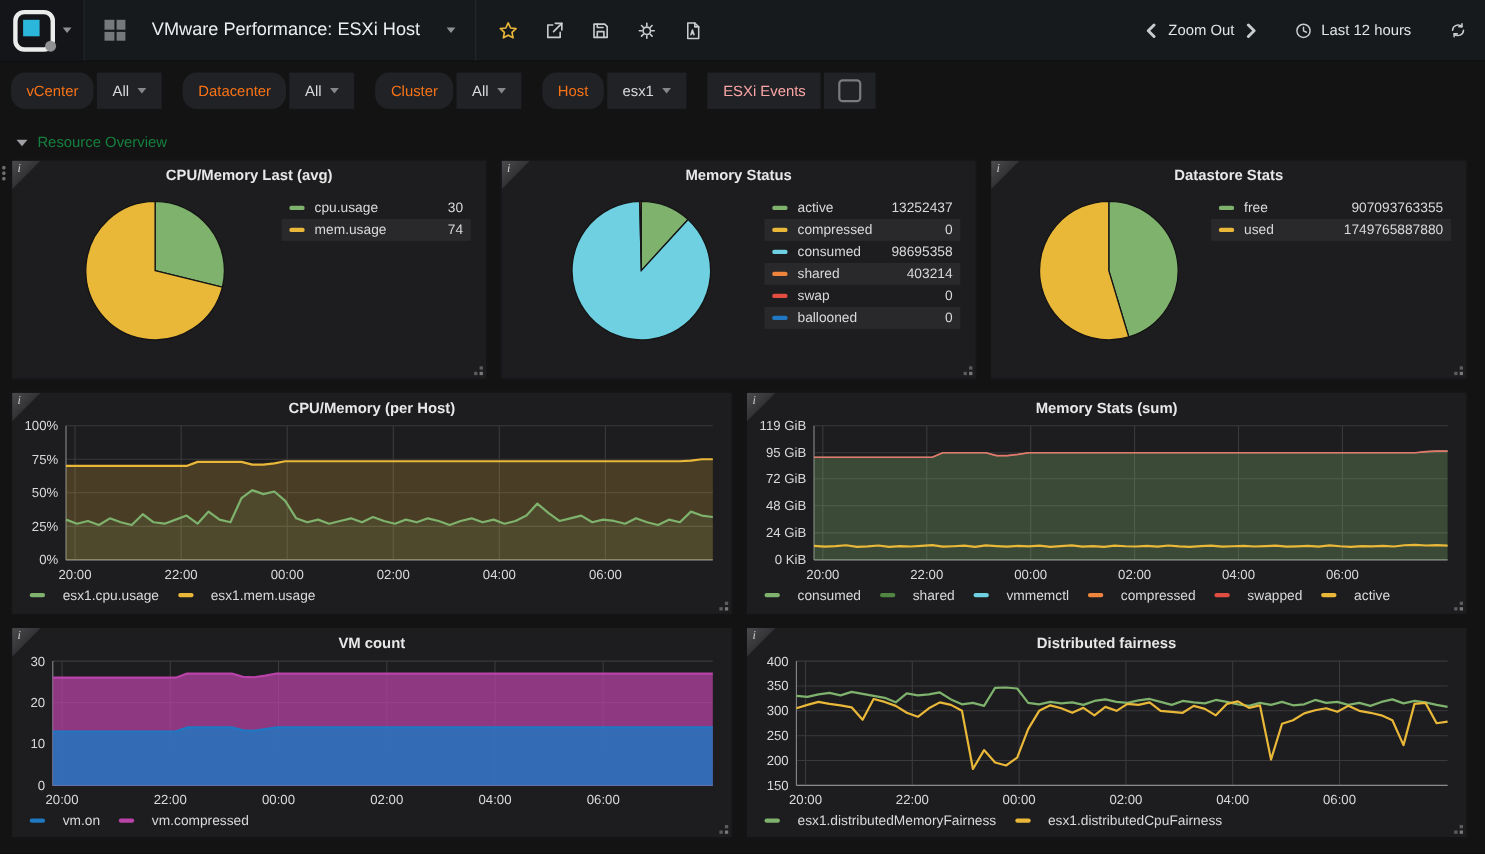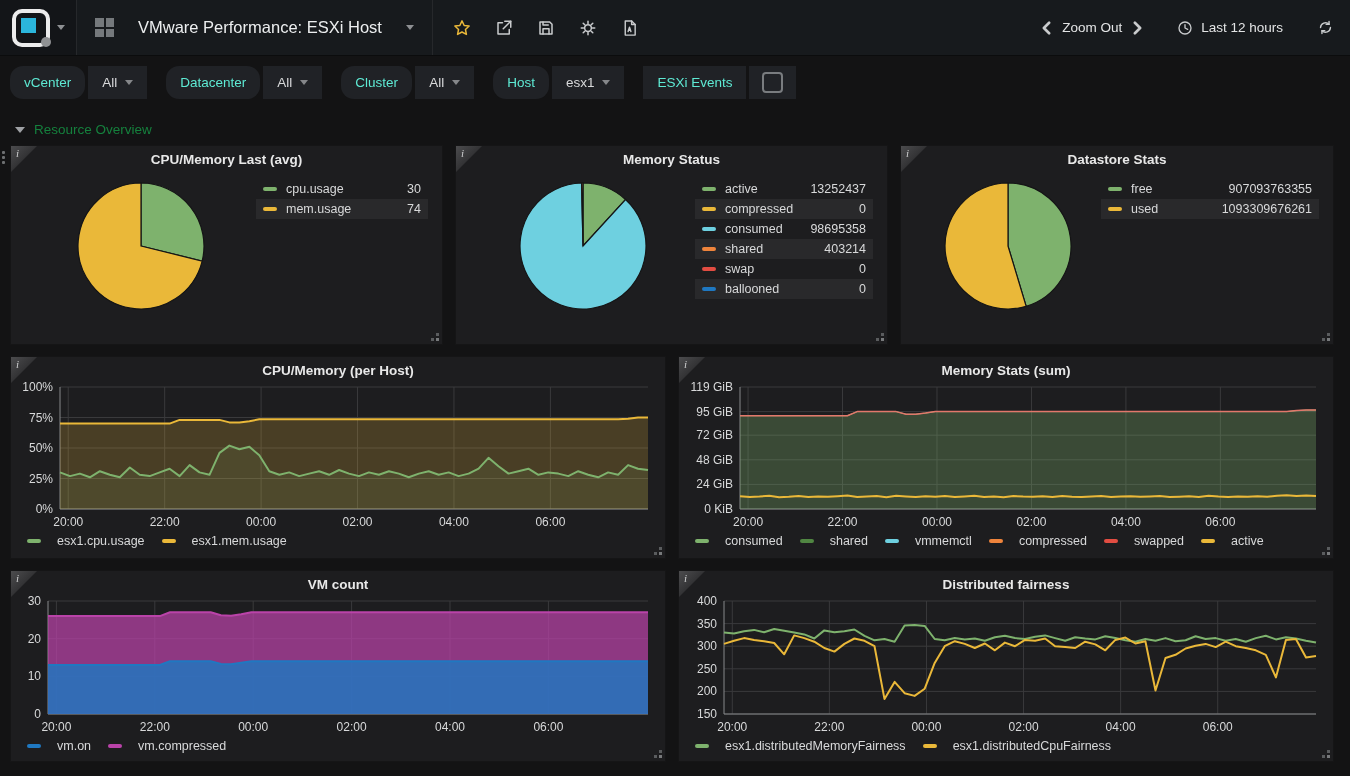--- a/index.html
+++ b/index.html
@@ -19,24 +19,24 @@
   .dash-title{font-size:16.5px;color:#eceeef;}
   .nav-icons{display:flex;align-items:center;gap:24px;padding:0 20px;}
   .nav-icons .ni{cursor:pointer;display:flex;align-items:center;}
   .timepicker{margin-left:auto;display:flex;align-items:center;gap:10px;padding-right:16px;font-size:13.5px;color:#e3e4e5;}
   .tp-item{display:flex;align-items:center;gap:8px;cursor:pointer;}
   .tp-sep{width:14px;}
   
   .submenu{height:52px;display:flex;align-items:center;padding:0 10px;gap:19px;}
   .vgroup{display:flex;gap:3px;}
   .vbox{background:#202226;height:33px;display:flex;align-items:center;padding:0 14px;font-size:13.5px;}
-  .vlabel{color:#5eead4;border-radius:13px;}
+  .vlabel{color:#f97316;border-radius:13px;}
   .vvalue{color:#d8d9da;gap:8px;cursor:pointer;}
   .vvalue .caret{border-top-color:#85878a;}
-  .events-lab{color:#5eead4;}
+  .events-lab{color:#fca5a5;}
   .cb-box{padding:0 13px;cursor:pointer;}
   .checkbox{width:17px;height:17px;border:2px solid #797c7f;border-radius:4px;background:transparent;}
   
   .row-title{display:flex;align-items:center;gap:9px;padding:14px 0 8px 15px;font-size:13.5px;color:#15803d;cursor:pointer;}
   .chev-down{width:0;height:0;border-left:5px solid transparent;border-right:5px solid transparent;border-top:6px solid #9fa1a5;}
   
   .dash-body{position:relative;padding-left:10px;}
   .row-handle{position:absolute;left:2px;top:6px;width:3px;height:3px;background:#6d6f71;border-radius:1px;
               box-shadow:0 5px 0 #6d6f71,0 10px 0 #6d6f71;cursor:grab;}
   .prow{display:flex;gap:12px;margin:0 8px 11px 0;}
@@ -292,21 +292,21 @@
             </div>
           <div class="plegend pl-3">
               <div class="lrow">
                 <span class="lic" style="background: rgb(126, 178, 109);"></span>
                 <span>free</span>
                 <span class="lval">907093763355</span>
               </div>
               <div class="lrow">
                 <span class="lic" style="background: rgb(234, 184, 57);"></span>
                 <span>used</span>
-                <span class="lval">1093309676261</span>
+                <span class="lval">1749765887880</span>
               </div>
             </div>
         </div>
         <span class="resize"></span>
       </div>
     </div>
 
     <div class="prow">
       <div class="panel p-g2">
         <div class="corner">

